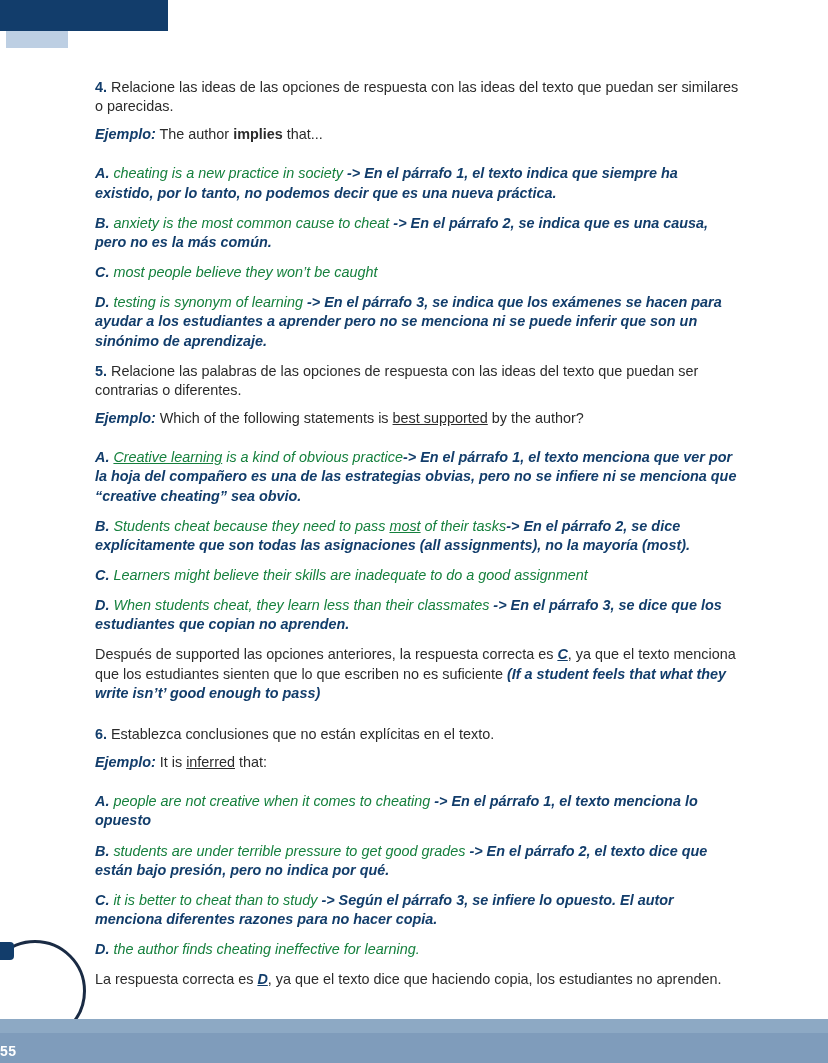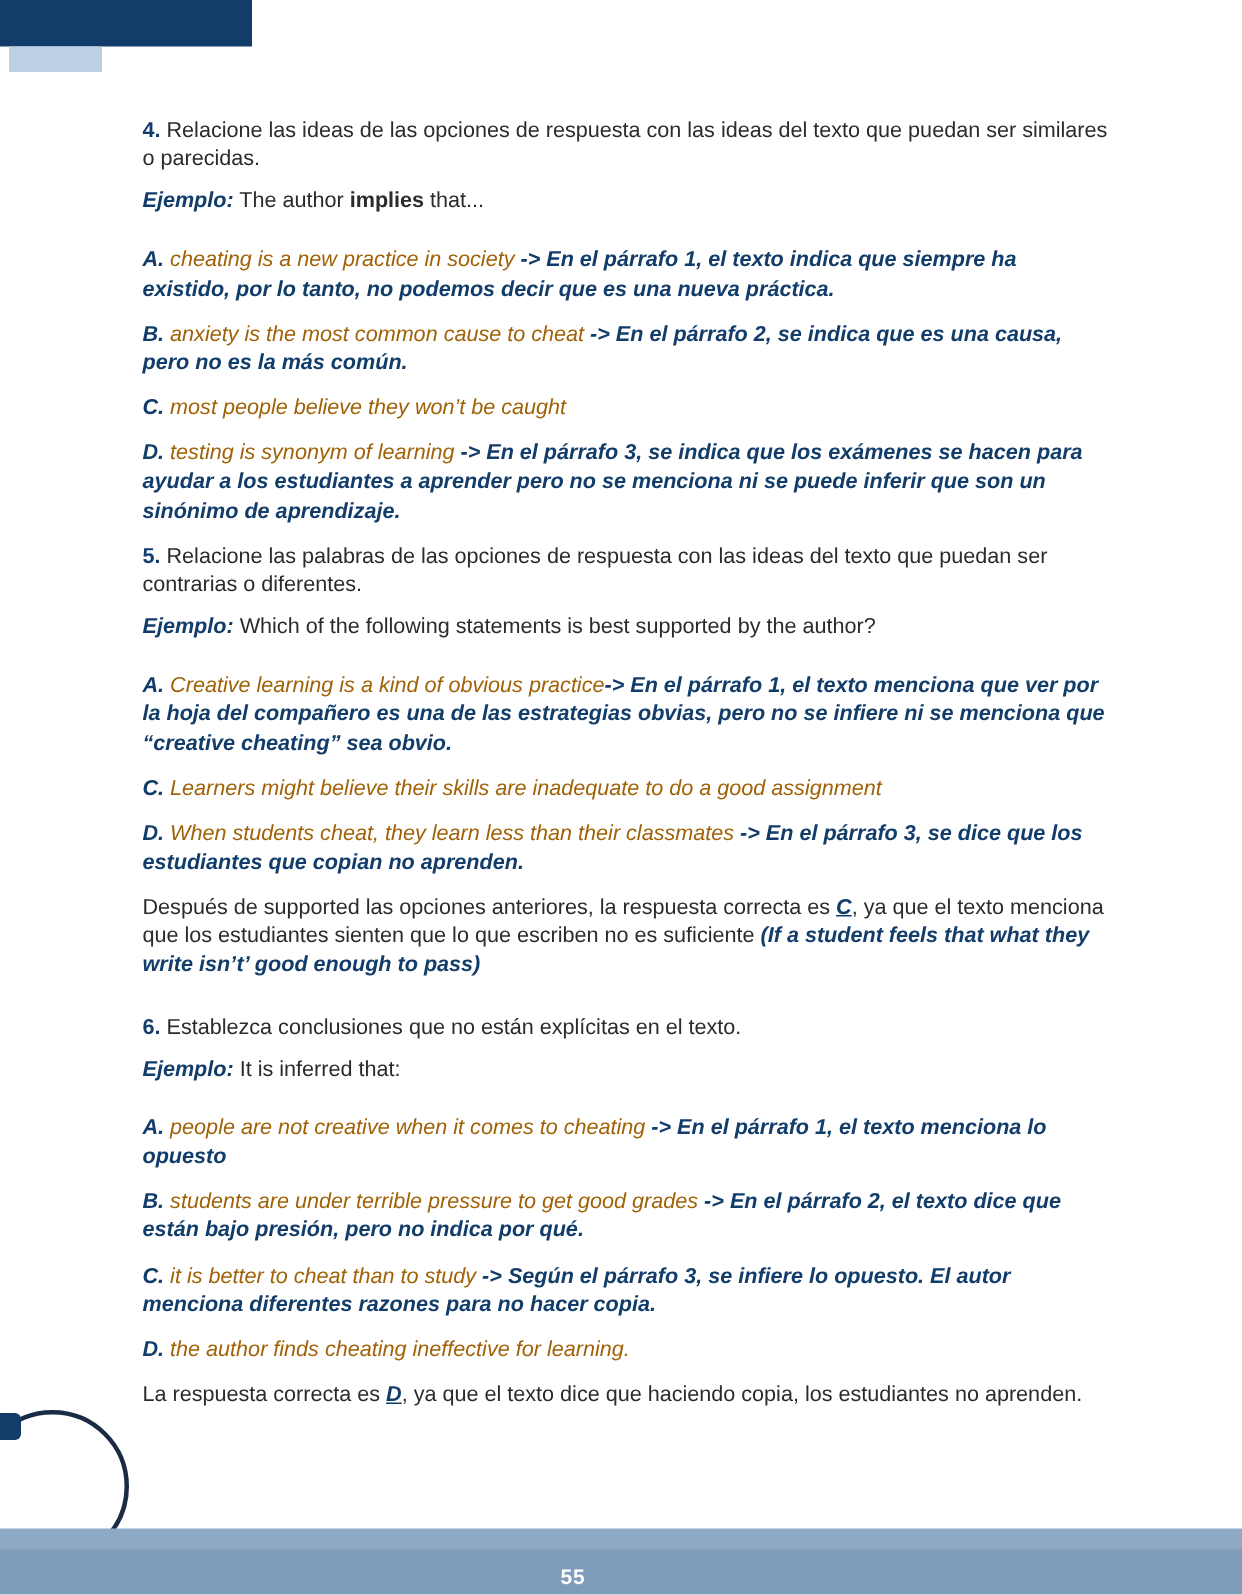--- a/index.html
+++ b/index.html
@@ -78,21 +78,21 @@
     bottom: 0;
     width: 828px;
     height: 30px;
     background: #7f9cbb;
   }
   .page-number {
     position: absolute;
     left: 0;
     bottom: 4px;
     width: 764px;
-    text-align: center;
+    text-align: left;
     color: #ffffff;
     font-size: 14px;
     font-weight: bold;
     letter-spacing: .5px;
   }
 
   
   .content {
     position: absolute;
     left: 95px;
@@ -103,39 +103,39 @@
   p {
     margin: 0 0 11px 0;
     font-size: 14.4px;
     line-height: 1.33;
     color: #2b2b2b;
   }
   p.tight {
     margin-bottom: 9px;
   }
   .b { font-weight: bold; }
-  .u { }
+  .u { text-decoration: underline; }
 
   .opt {
     color: #123d6b;
     font-style: italic;
     margin: 0 0 11px 0;
     font-size: 14.4px;
     line-height: 1.33;
   }
   .opt .lead {
     font-weight: bold;
     font-style: italic;
   }
   .opt .expl {
     font-weight: bold;
     font-style: italic;
   }
   .opt-plain {
-    color: #a16207;
+    color: #15803d;
     font-style: italic;
     font-weight: normal;
   }
   .answer {
     color: #2b2b2b;
     margin: 0 0 11px 0;
     font-size: 14.4px;
     line-height: 1.33;
   }
   .answer .key {
@@ -207,20 +207,23 @@
     <span>Which of the following statements is </span><span class="u">best supported</span><span> by the author?</span>
   </p>
 
   <div class="gap"></div>
 
   <p class="opt">
     <span class="lead">A.</span>
     <span class="opt-plain u">Creative learning</span><span class="opt-plain"> is a kind of obvious practice</span><span class="expl">-&gt; En el párrafo 1, el texto menciona que ver por la hoja del compañero es una de las estrategias obvias, pero no se infiere ni se menciona que “creative cheating” sea obvio.</span>
   </p>
 
+  <p class="opt">
+    <span class="lead">B.</span><span class="opt-plain"> Students cheat because they need to pass </span><span class="opt-plain u">most</span><span class="opt-plain"> of their tasks</span><span class="expl">-&gt; En el párrafo 2, se dice explícitamente que son todas las asignaciones (all assignments), no la mayoría (most).</span>
+  </p>
 
   <p class="opt">
     <span class="lead">C.</span><span class="opt-plain"> Learners might believe their skills are inadequate to do a good assignment</span>
   </p>
 
   <p class="opt">
     <span class="lead">D.</span><span class="opt-plain"> When students cheat, they learn less than their classmates </span><span class="expl">-&gt; En el párrafo 3, se dice que los estudiantes que copian no aprenden.</span>
   </p>
 
   <p class="answer">

